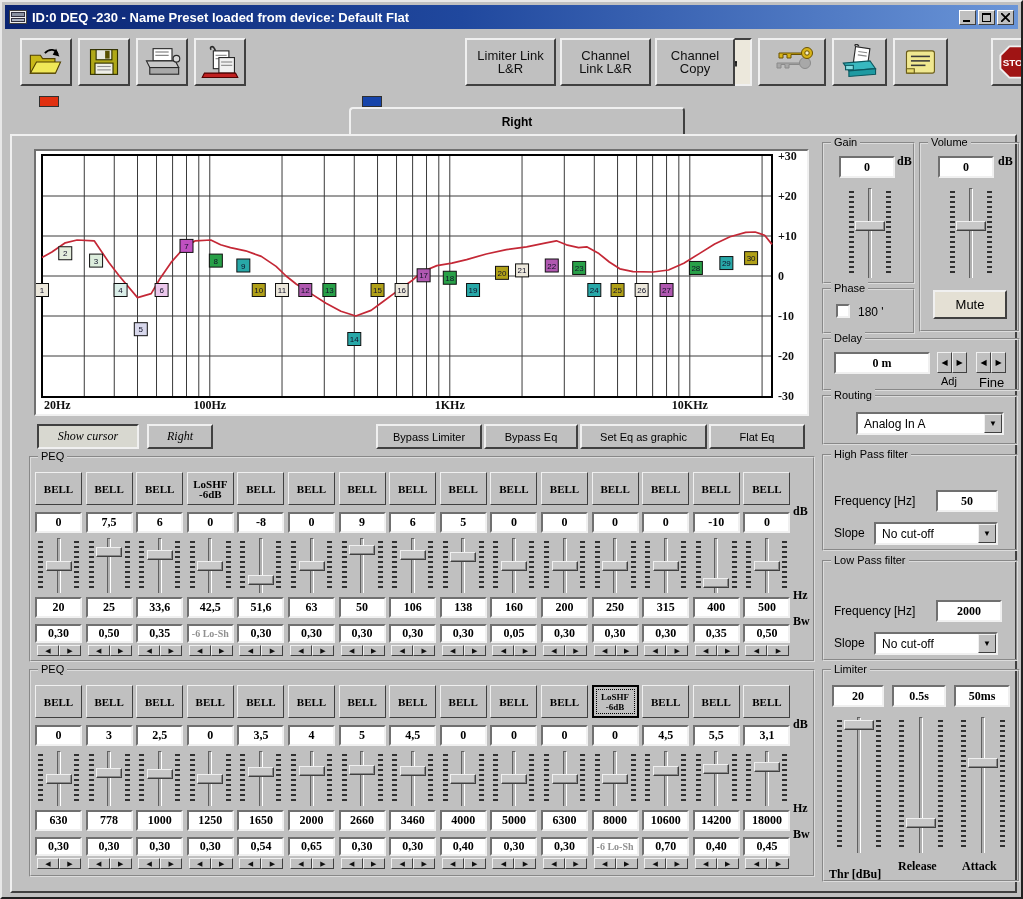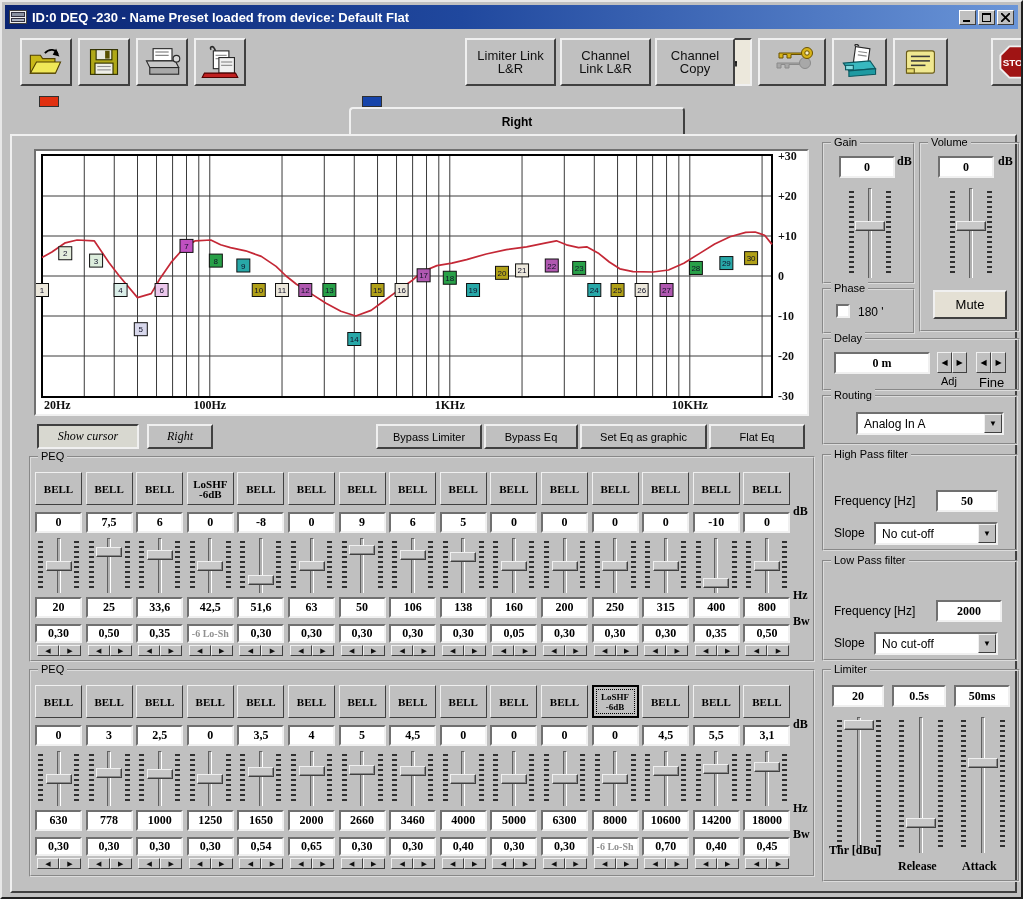--- a/index.html
+++ b/index.html
@@ -623,21 +623,21 @@
           <div class="band-type raised1">BELL</div>
           <div class="vbox gain">0</div>
           <div class="slider" style="position: absolute;">
             <div class="vslider" style="width: 43px; height: 55px;">
               <div class="ticks tl"></div>
               <div class="ticks tr"></div>
               <div class="groove"></div>
               <div class="sthumb" style="width: 26px; margin-left: -13px; top: calc(50% - 5px);"></div>
             </div>
           </div>
-          <div class="vbox freq">800</div>
+          <div class="vbox freq">500</div>
           <div class="vbox bw">0,50</div>
           <div class="spinpair">
             <div class="spin">◀</div>
             <div class="spin">▶</div>
           </div>
         </div>
       </div>
 
     <div class="group" id="peq2" style="left:17px;top:533px;width:786px;height:208px;">
       <span class="gcap">PEQ</span>
@@ -1021,19 +1021,19 @@
           </div>
         </div>
       <div id="attack-slider-slot" style="position:absolute;left:136px;top:46px;">
           <div class="vslider" style="width: 46px; height: 136px;">
             <div class="ticks tl"></div>
             <div class="ticks tr"></div>
             <div class="groove"></div>
             <div class="sthumb" style="width: 30px; margin-left: -15px; top: calc(34% - 5px);"></div>
           </div>
         </div>
-      <span class="serif-lab" style="position:absolute;left:5px;top:172px;">Thr [dBu]</span>
+      <span class="serif-lab" style="position:absolute;left:5px;top:196px;">Thr [dBu]</span>
       <span class="serif-lab" style="position:absolute;left:74px;top:188px;">Release</span>
       <span class="serif-lab" style="position:absolute;left:138px;top:188px;">Attack</span>
     </div>
 
   </div>
 </div>
 
 </body></html>

